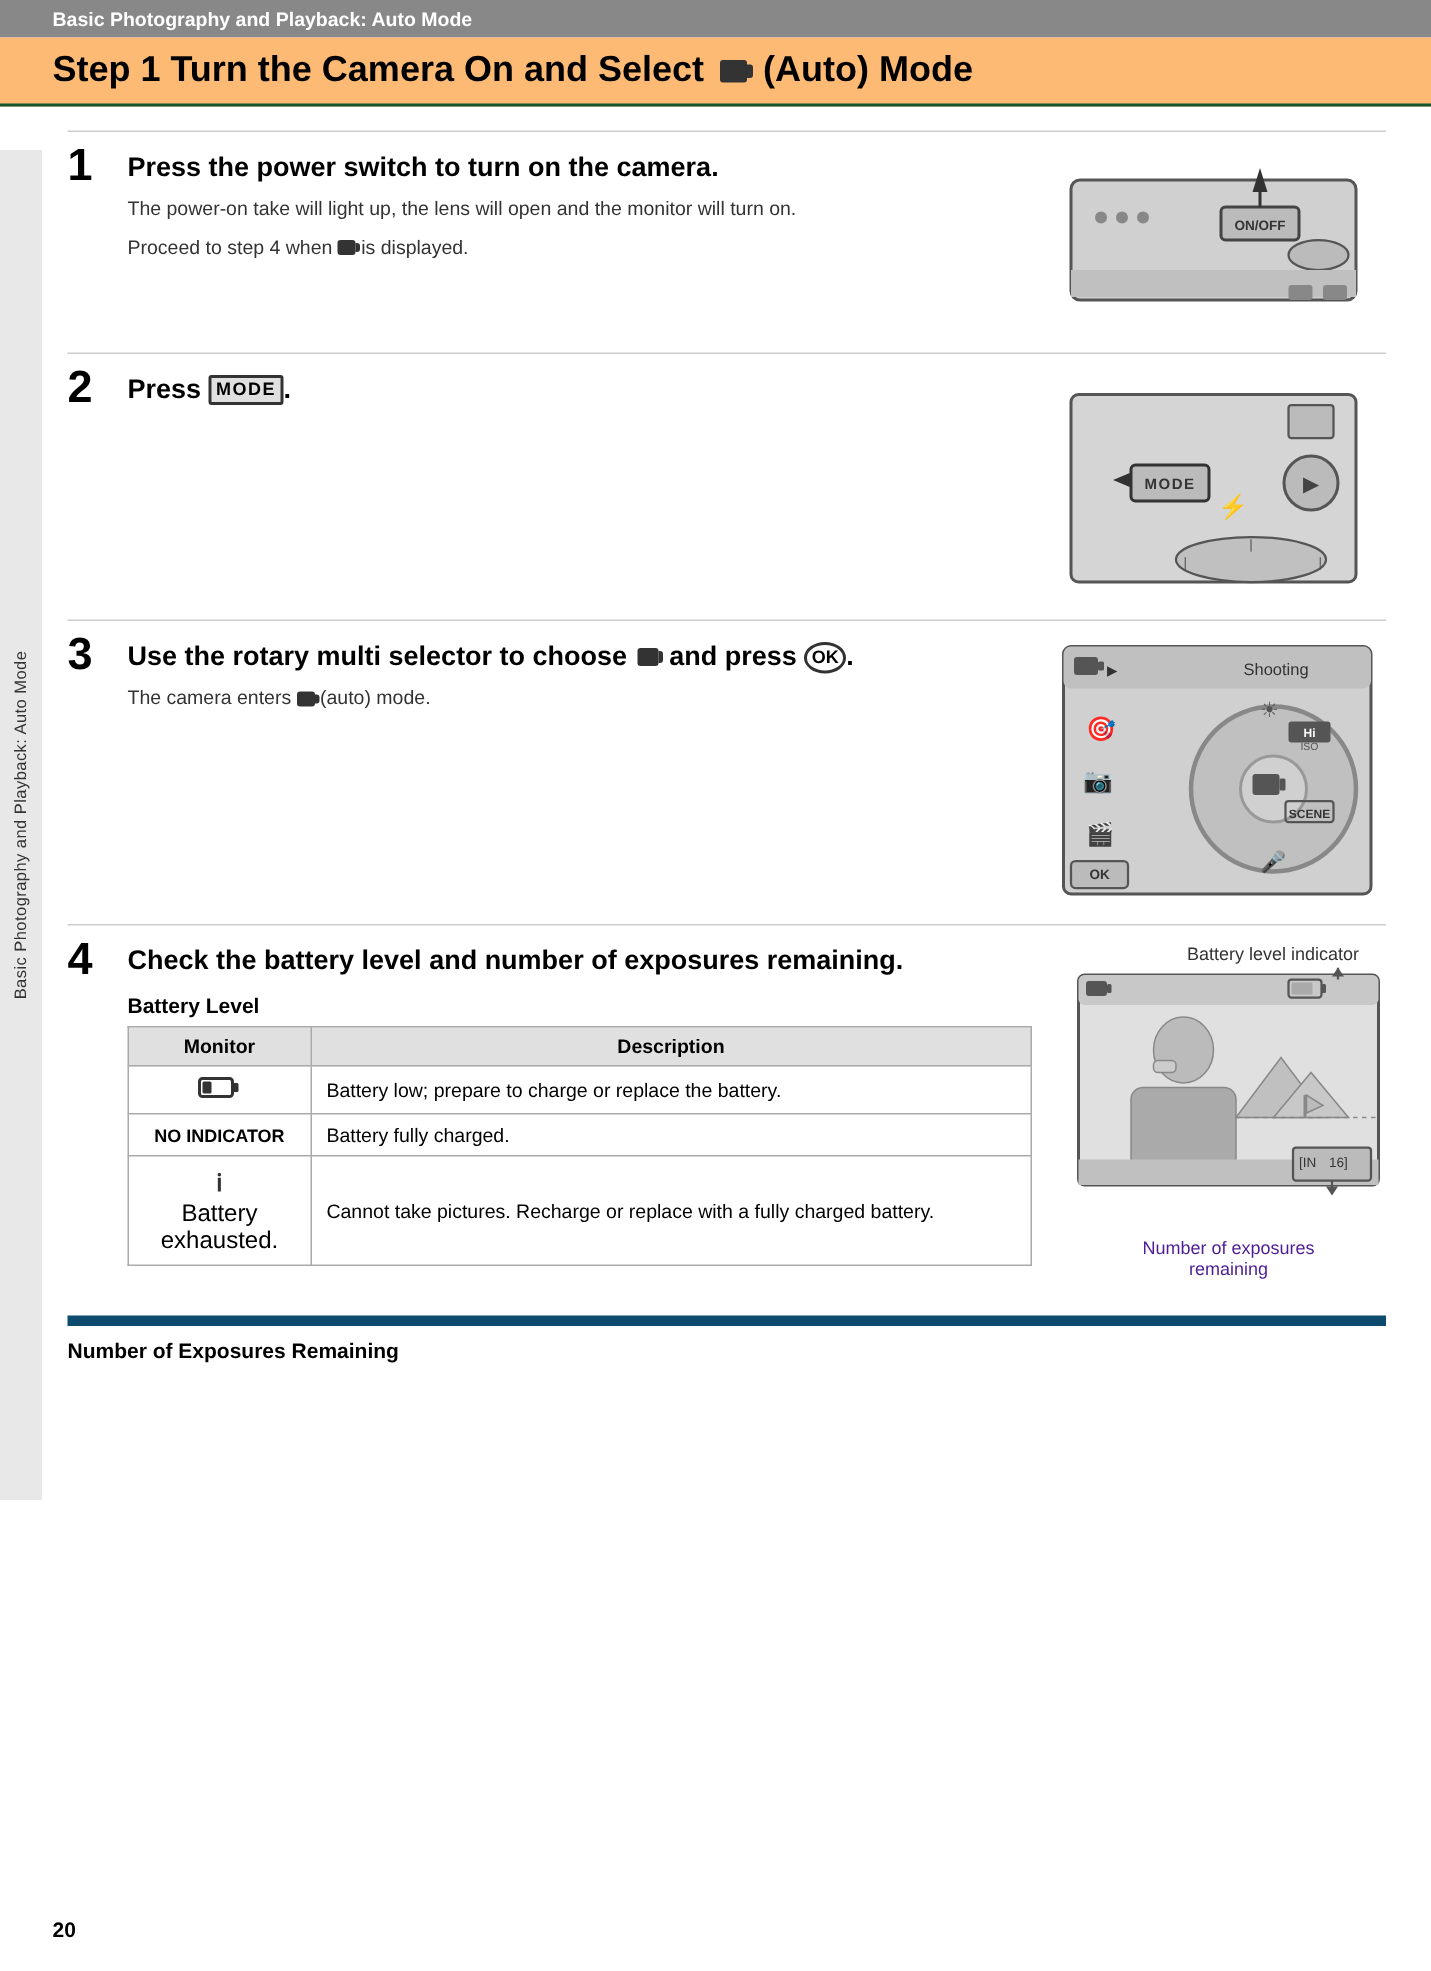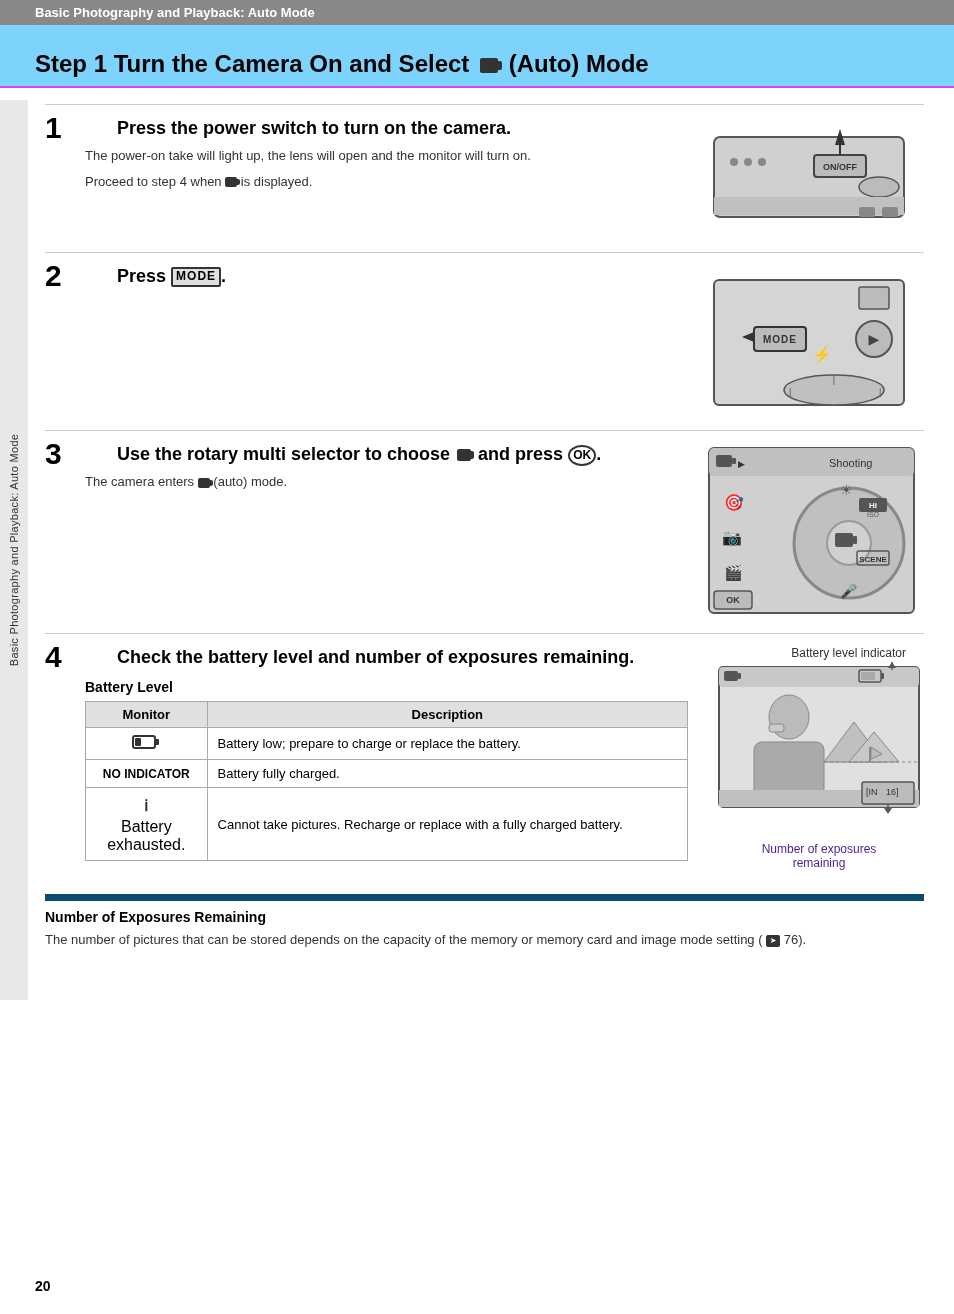--- a/index.html
+++ b/index.html
@@ -36,23 +36,23 @@
 
     
     .header-bar {
       background: #888;
       padding: 5px 30px 5px 35px;
       color: #fff;
       font-size: 13px;
       font-weight: bold;
     }
     .main-title-bar {
-      background: #7dd3fc;
-      padding: 25px 30px 8px 35px;
-      border-bottom: 2px solid #d946ef;
+      background: #fdba74;
+      padding: 8px 30px 8px 35px;
+      border-bottom: 2px solid #14532d;
     }
     .main-title {
       font-size: 24px;
       font-weight: bold;
       color: #000;
     }
 
     
     .content {
       padding: 16px 30px 16px 45px;
@@ -83,21 +83,20 @@
     }
     .step-content {
       flex: 1;
       padding-right: 16px;
     }
     .step-title {
       font-size: 18px;
       font-weight: bold;
       margin-bottom: 6px;
       line-height: 1.3;
-      margin-left: 32px;
     }
     .step-desc {
       font-size: 13px;
       color: #333;
       line-height: 1.5;
     }
     .step-image {
       width: 220px;
       flex-shrink: 0;
     }
@@ -439,22 +438,17 @@
           <line x1="174" y1="142" x2="174" y2="148" stroke="#555" stroke-width="1.5"></line>
           <polygon points="170,146 178,146 174,152" fill="#555"></polygon>
         </svg>
       </div>
       <div class="cam4-ann-text-bottom" style="text-align:center;font-size:12px;margin-top:2px;">Number of exposures<br>remaining</div>
     </div>
   </div>
 
   <div class="exposure-section">
     <div class="exposure-title">Number of Exposures Remaining</div>
-    <div class="exposure-desc">
-      The number of pictures that can be stored depends on the capacity of the memory or memory card and image mode setting (
-      <span style="display:inline-block;width:14px;height:12px;background:#333;border-radius:2px;vertical-align:middle;position:relative;font-size:8px;color:#fff;text-align:center;line-height:12px;">➤</span>
-      76).
-    </div>
   </div>
 
 </div>
 
 <div class="page-number">20</div>
 
 </body></html>

